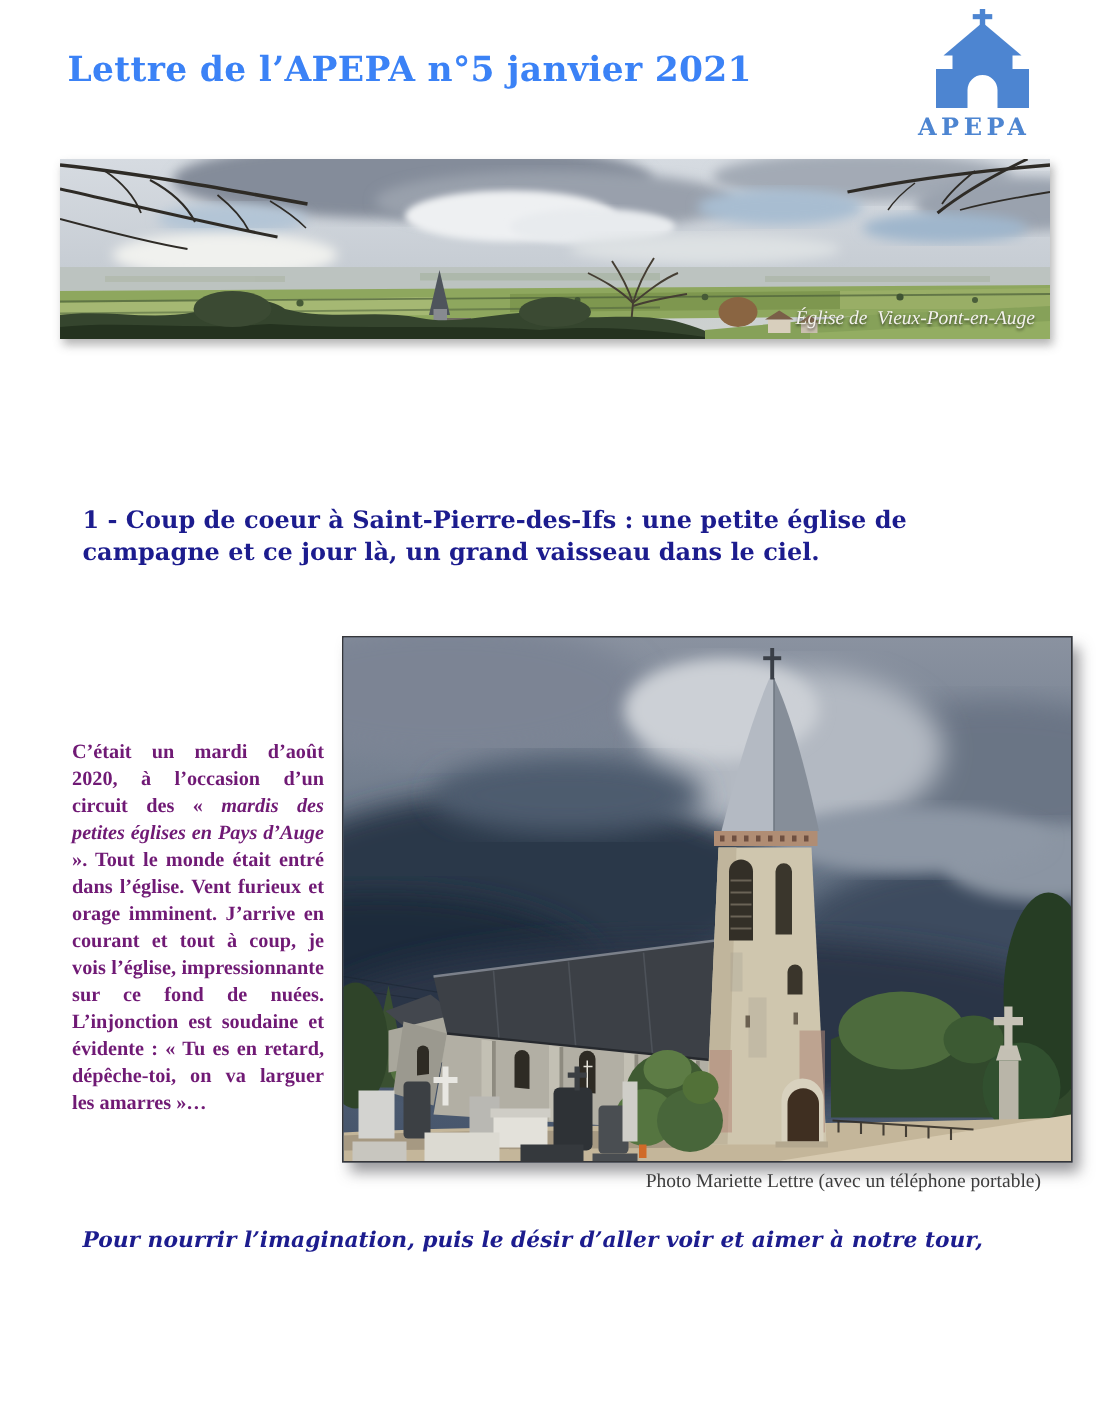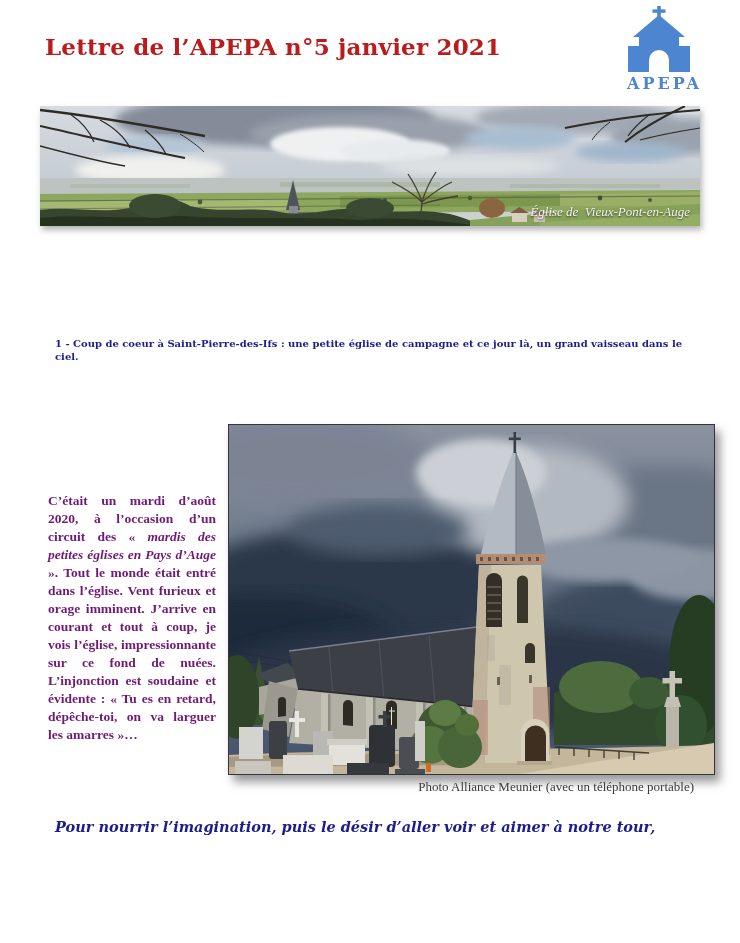--- a/index.html
+++ b/index.html
@@ -4,23 +4,23 @@
 <style>
   html,body{margin:0;padding:0;background:#ffffff;}
   .page{
     position:relative;width:740px;height:943px;background:#ffffff;overflow:hidden;
     font-family:"Liberation Serif",serif;
   }
   
   .doc-title{
     position:absolute;left:45px;top:33px;width:560px;margin:0;
     font-family:"DejaVu Serif",serif;font-weight:bold;font-size:23px;
-    color:#b91c1c;letter-spacing:.2px;
-  }
-  .logo{position:absolute;left:612px;top:6px;width:90px;text-align:right;}
+    color:#3b82f6;letter-spacing:.2px;
+  }
+  .logo{position:absolute;left:612px;top:6px;width:90px;text-align:left;}
   .logo-text{
     display:block;margin-top:-2px;
     font-family:"DejaVu Serif",serif;font-weight:bold;font-size:16px;
     letter-spacing:3px;color:#4d85d1;
   }
   
   .banner{
     position:absolute;left:40px;top:106px;width:660px;height:120px;margin:0;
     box-shadow:2px 4px 6px rgba(90,90,90,.45);
     background:#c8cdd3;
@@ -32,21 +32,21 @@
     color:#f4f2ee;white-space:pre;text-shadow:0 1px 2px rgba(0,0,0,.6);text-align:center;
   }
   .doc-subtitle{
     position:absolute;left:45px;top:229px;width:620px;margin:0;
     font-family:"DejaVu Serif",serif;font-weight:bold;font-size:17px;
     color:#1c1c8e;
   }
   
   .section-heading{
     position:absolute;left:55px;top:337px;width:645px;margin:0;
-    font-family:"DejaVu Serif",serif;font-weight:bold;font-size:10px;line-height:1.3;
+    font-family:"DejaVu Serif",serif;font-weight:bold;font-size:16px;line-height:1.3;
     color:#1c1c8e;
   }
   
   .body-col{
     position:absolute;left:48px;top:492px;width:168px;margin:0;
     font-size:13.5px;line-height:18px;text-align:justify;color:#701a75;font-weight:bold;
   }
   .body-col .it{font-style:italic;}
   .main-photo{
     position:absolute;left:228px;top:424px;width:485px;height:349px;margin:0;
@@ -366,17 +366,17 @@
         <rect x="186" y="296" width="10" height="40" fill="#cfcec8"></rect>
         <rect x="54" y="330" width="50" height="19" fill="#dcdad2"></rect>
         <rect x="118" y="338" width="42" height="11" fill="#35393d"></rect>
         <rect x="6" y="336" width="36" height="13" fill="#c8c6bf"></rect>
         <rect x="166" y="344" width="30" height="5" fill="#494d51"></rect>
         <rect x="197" y="338" width="5" height="9" fill="#d06a28"></rect>
       </g>
     </svg>
   </figure>
 
-  <p class="photo-caption">Photo Alliance Meunier (avec un téléphone portable)</p>
+  <p class="photo-caption">Photo Mariette Lettre (avec un téléphone portable)</p>
 
   <p class="footer-line l1">Pour nourrir l’imagination, puis le désir d’aller voir et aimer à notre tour,</p>
 
 </div>
 
 </body></html>

